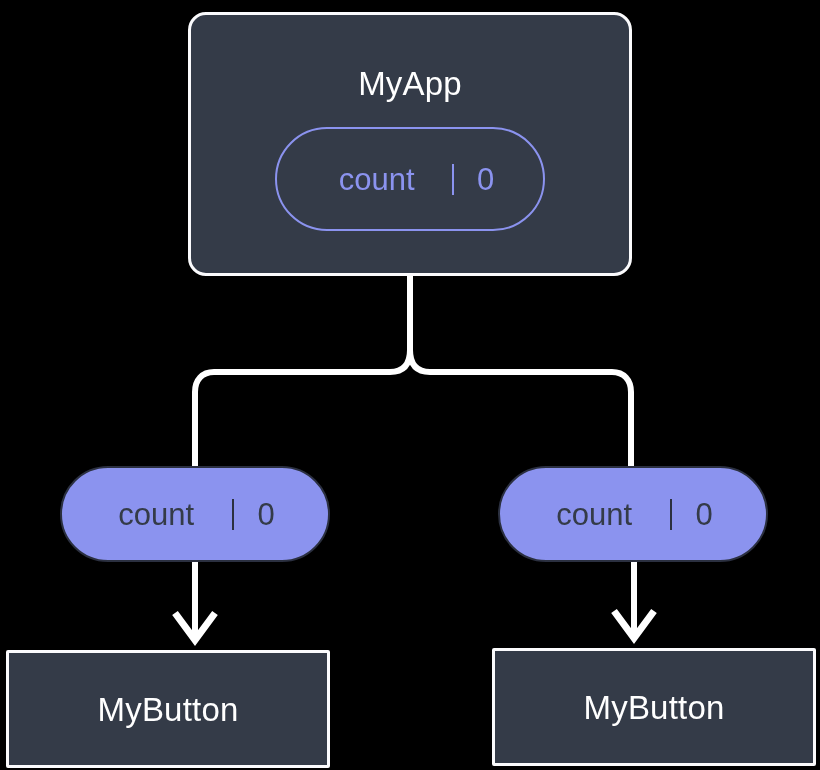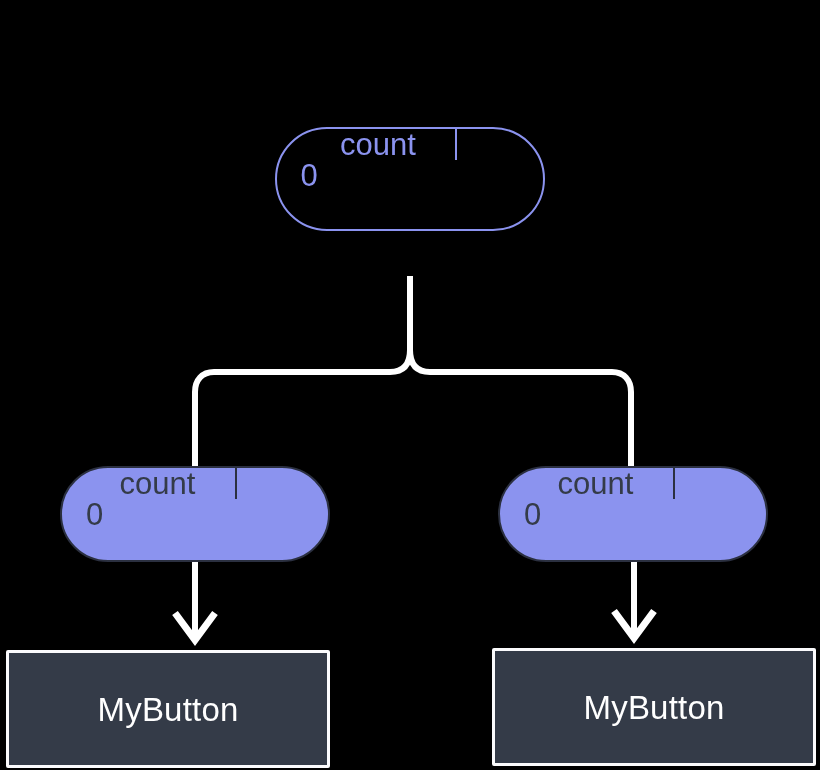--- a/index.html
+++ b/index.html
@@ -74,24 +74,23 @@
     height: 118px;
     justify-content: center;
   }
 
   
   .pill {
     position: absolute;
     z-index: 3;
     box-sizing: border-box;
     display: flex;
-    align-items: flex-start;
+    align-items: center;
     border-radius: 999px;
     overflow: hidden;
-    flex-direction: column;
   }
   .pill .pill-key,
   .pill .pill-val {
     display: flex;
     align-items: center;
     justify-content: center;
     font-size: 31px;
     line-height: 1;
     white-space: nowrap;
     box-sizing: border-box;
@@ -162,20 +161,23 @@
     <path d="M 410 350 C 410 366 402 372 390 372 L 214 372 C 202 372 195 380 195 392 L 195 466" fill="none" stroke="#ffffff" stroke-width="6" stroke-linecap="butt"></path>
     <path d="M 410 350 C 410 366 418 372 430 372 L 612 372 C 624 372 631 380 631 392 L 631 466" fill="none" stroke="#ffffff" stroke-width="6" stroke-linecap="butt"></path>
 
     <path d="M 195 562 L 195 638" fill="none" stroke="#ffffff" stroke-width="6"></path>
     <path d="M 175 613 L 195 640 L 215 613" fill="none" stroke="#ffffff" stroke-width="7" stroke-linejoin="miter" stroke-linecap="butt"></path>
 
     <path d="M 634 562 L 634 636" fill="none" stroke="#ffffff" stroke-width="6"></path>
     <path d="M 614 611 L 634 638 L 654 611" fill="none" stroke="#ffffff" stroke-width="7" stroke-linejoin="miter" stroke-linecap="butt"></path>
   </svg>
 
+  <div id="card-myapp" class="card">
+    <div class="card-title">MyApp</div>
+  </div>
 
   <div id="pill-myapp-state" class="pill pill-outline">
     <div class="pill-key">count</div>
     <div class="pill-val">0</div>
   </div>
 
   <div id="pill-prop-left" class="pill pill-filled">
     <div class="pill-key">count</div>
     <div class="pill-val">0</div>
   </div>

